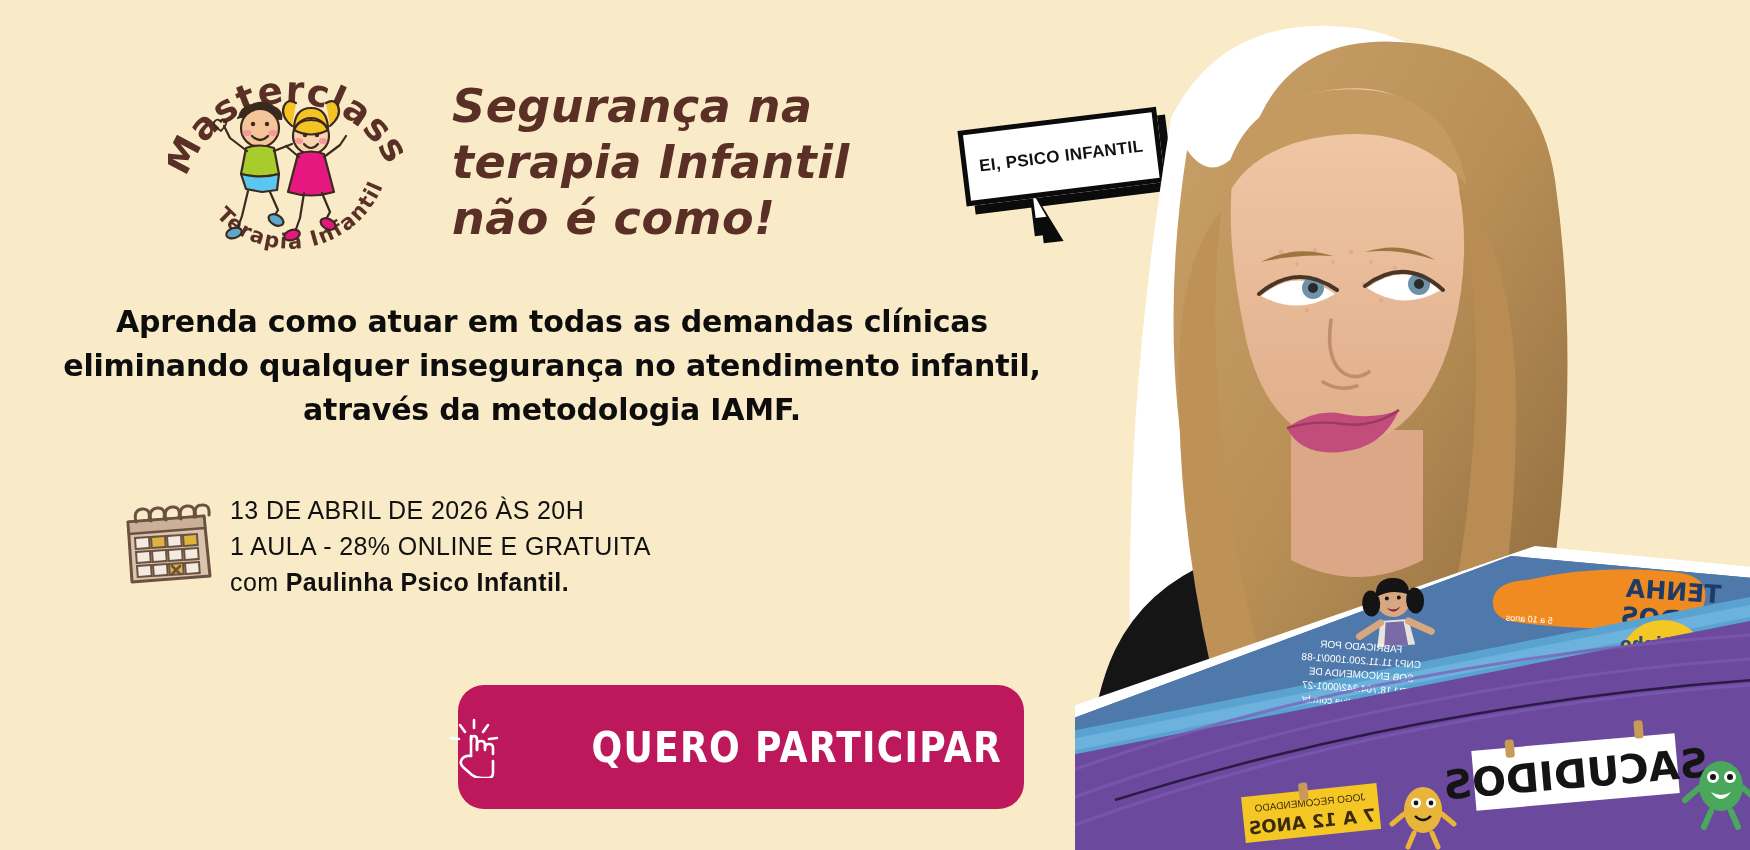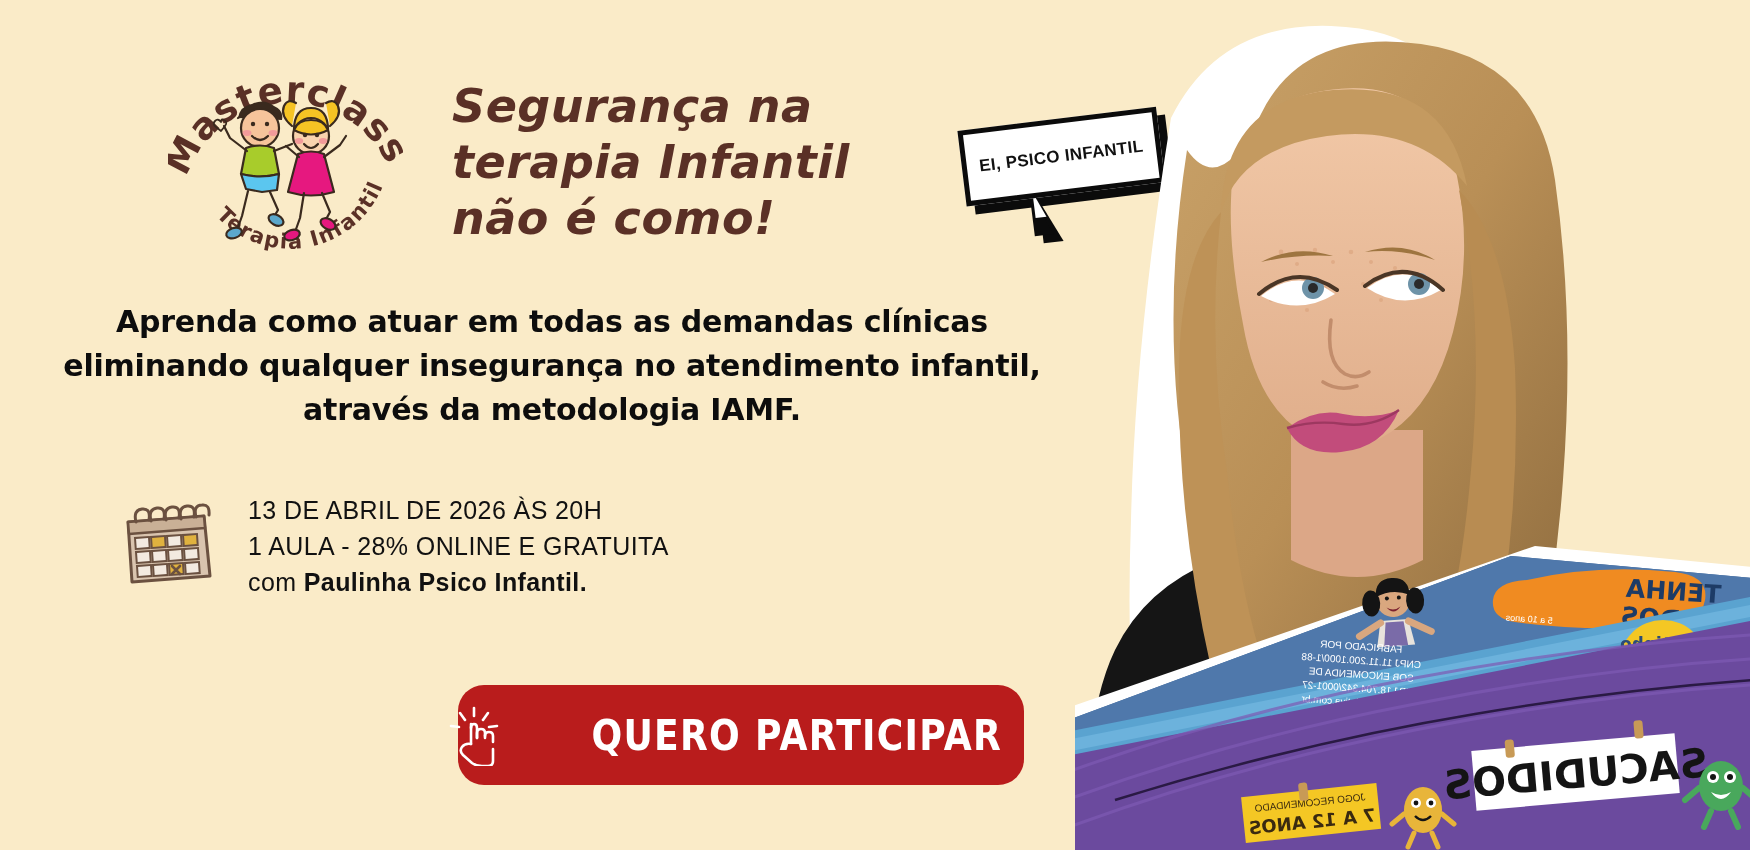--- a/index.html
+++ b/index.html
@@ -97,42 +97,42 @@
     font-size:30px;
     line-height:44px;
     letter-spacing:-0.2px;
     color:#0d0d0d;
   }
   #subhead .sh-line { display:block; white-space:nowrap; }
 
   
   #info-block {
     position:absolute; left:118px; top:492px;
-    display:flex; align-items:flex-start; gap:30px;
+    display:flex; align-items:flex-start; gap:12px;
   }
   #calendar-icon { width:100px; height:96px; flex:0 0 auto; margin-top:2px; }
   #info-lines {
     font-family:"Liberation Sans", sans-serif;
     color:#111111;
   }
   .info-line {
     display:block;
     font-size:25px;
     line-height:36px;
     letter-spacing:0.4px;
     white-space:nowrap;
     font-weight:400;
   }
   .info-line .bold { font-weight:700; }
 
   
   #cta-button {
     position:absolute; left:458px; top:685px;
-    width:566px; height:100px;
-    background:#b91c1c;
+    width:566px; height:124px;
+    background:#be185d;
     border-radius:26px;
     display:flex; align-items:center; justify-content:center;
     gap:56px;
     cursor:pointer;
   }
   #cta-hand-icon { width:56px; height:62px; flex:0 0 auto; }
   #cta-label {
     font-family:"DejaVu Sans", sans-serif;
     font-weight:700;
     font-size:42px;

